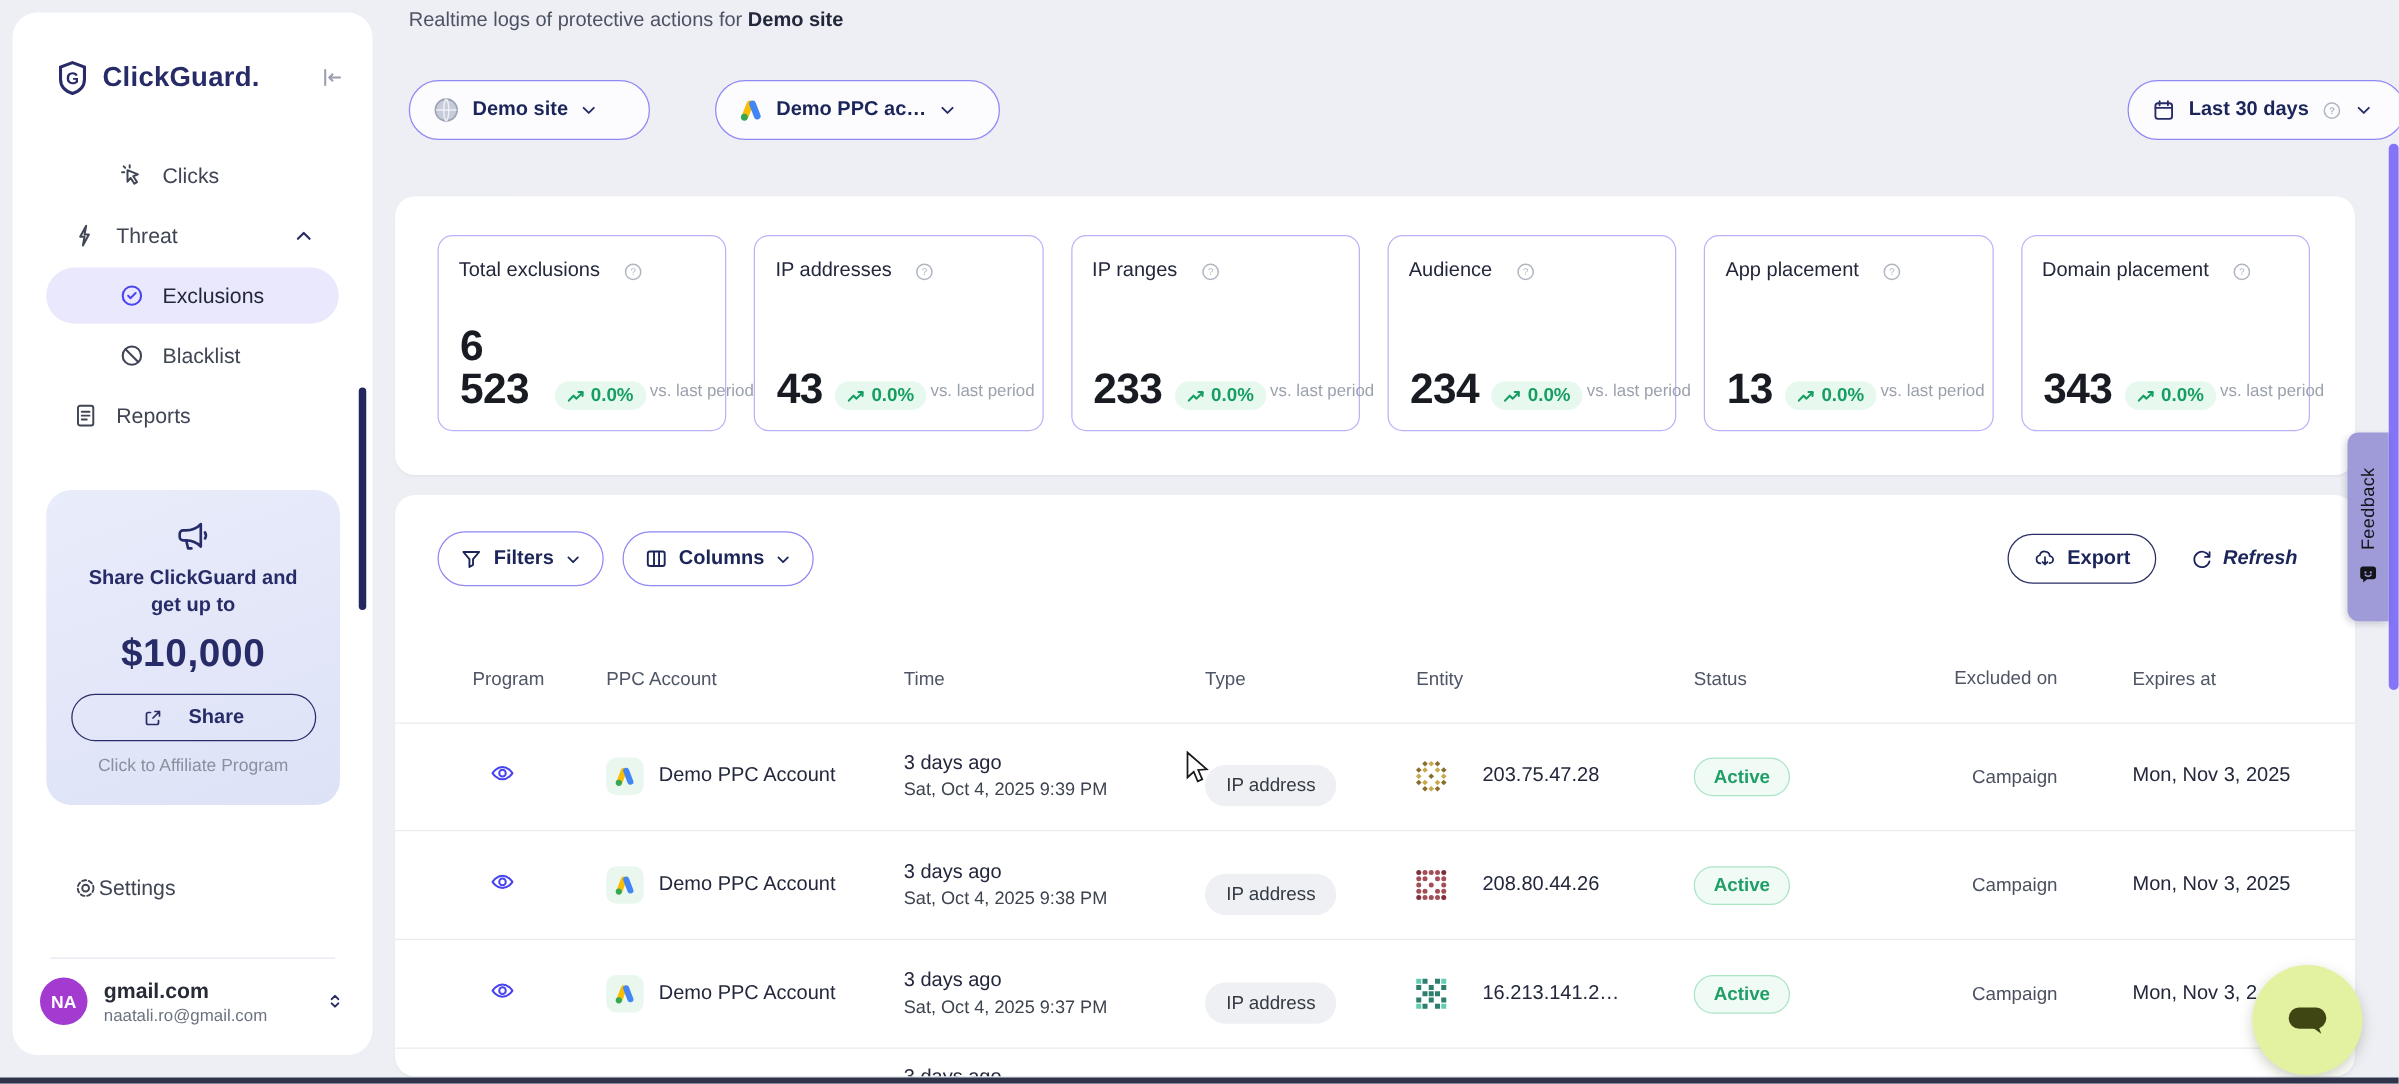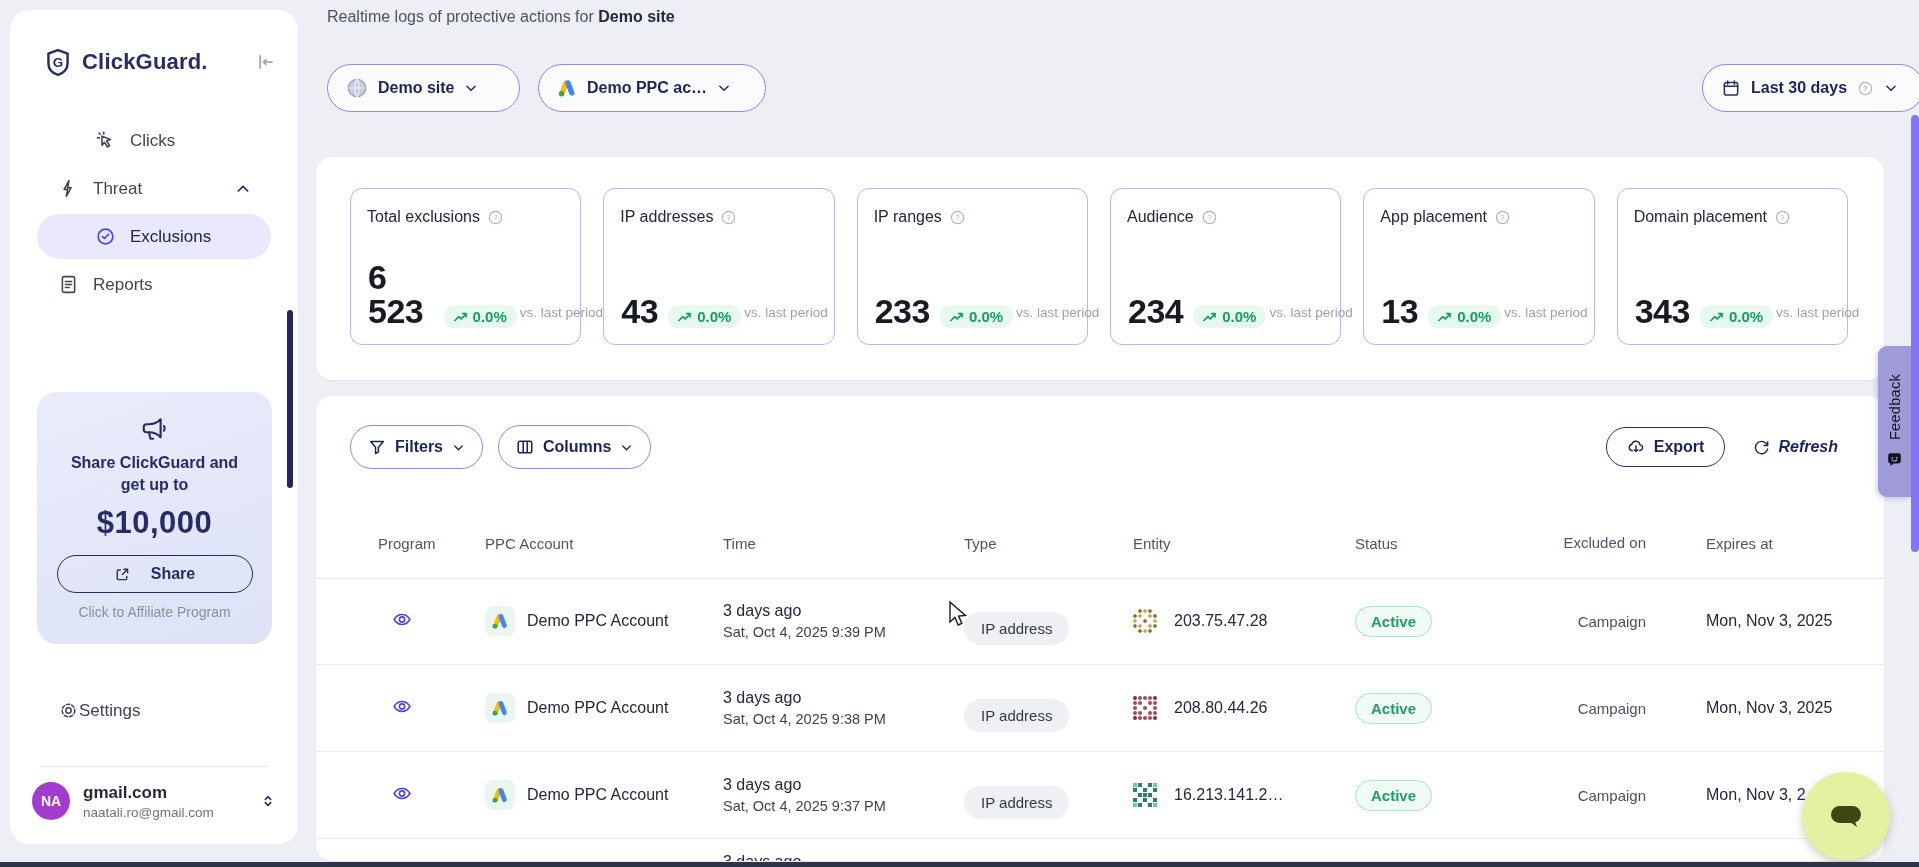--- a/index.html
+++ b/index.html
@@ -51,33 +51,33 @@
   .account-caret{width:16px;height:16px;color:#272c68;}
   
   .subtitle{position:absolute;left:327px;top:8px;font-size:16px;color:#4d5263;}
   .subtitle b{color:#23273b;font-weight:700;}
   .pill-btn{position:absolute;top:64px;height:48px;box-sizing:border-box;
     display:flex;align-items:center;gap:10px;padding:0 18px;
     border:1px solid #8f88f6;border-radius:24px;background:#fcfcfe;
     color:#1b2559;font-size:16px;font-weight:600;cursor:pointer;}
   .pill-btn .chev{width:14px;height:14px;color:#272c68;}
   .pill-site{left:327px;width:193px;}
-  .pill-ppc{left:538px;width:228px;}
+  .pill-ppc{left:572px;width:228px;}
   .pill-range{left:1702px;width:222px;}
   .globe-ico{width:22px;height:22px;}
   .gads-ico{width:20px;height:20px;}
   .cal-ico{width:20px;height:20px;color:#272c68;}
   .help-ico{width:17px;height:17px;color:#b0b5c0;}
   
   .stats-panel{position:absolute;left:316px;top:157px;width:1568px;height:223px;background:#fff;
     border-radius:16px;box-shadow:0 1px 2px rgba(30,35,60,.04);
     display:flex;gap:22px;padding:31px 36px 35px 34px;box-sizing:border-box;}
   .stat-card{flex:1;border:1px solid #b9b3fb;border-radius:12px;position:relative;
     padding:19px 16px;box-sizing:border-box;background:#fff;}
-  .stat-label-row{display:flex;align-items:center;gap:7px;font-size:16px;color:#23273b;}
+  .stat-label-row{display:flex;align-items:center;gap:18px;font-size:16px;color:#23273b;}
   .stat-value-row{position:absolute;left:17px;right:10px;bottom:16px;display:flex;align-items:flex-end;gap:10px;}
   .stat-value{font-size:34px;font-weight:700;color:#181b22;letter-spacing:-.5px;line-height:1;}
   .stat-side{display:flex;align-items:flex-start;gap:3px;min-width:0;}
   .delta-pill{display:inline-flex;align-items:center;gap:5px;background:#e7f9ee;border-radius:999px;
     padding:3px 10px;color:#169d62;font-size:15px;font-weight:600;}
   .delta-pill svg{width:14px;height:12px;}
   .stat-caption{font-size:13.5px;color:#9ba1ac;white-space:nowrap;}
   
   .table-panel{position:absolute;left:316px;top:396px;width:1568px;height:465px;background:#fff;
     border-radius:16px;box-shadow:0 1px 2px rgba(30,35,60,.04);overflow:hidden;}
@@ -106,21 +106,21 @@
   .eye-btn{margin-left:13px;width:26px;height:20px;color:#4643ef;background:none;border:none;cursor:pointer;padding:0;}
   .eye-btn svg{width:22px;height:19px;}
   .acct-cell{display:flex;align-items:center;gap:12px;font-size:16px;font-weight:500;color:#23273b;}
   .acct-ico-box{width:30px;height:30px;border-radius:8px;background:#e9f7ef;display:flex;
     align-items:center;justify-content:center;}
   .acct-ico-box svg{width:18px;height:18px;}
   .time-rel{font-size:16px;font-weight:500;color:#23273b;}
   .time-abs{font-size:14.5px;color:#3d434e;margin-top:4px;}
   .type-pill{display:inline-block;background:#eef0f3;border-radius:17px;padding:8px 17px;
     font-size:15px;color:#343a43;margin-top:15px;}
-  .entity-cell{display:flex;align-items:center;gap:17px;font-size:16px;font-weight:500;color:#23273b;}
+  .entity-cell{display:flex;align-items:center;gap:29px;font-size:16px;font-weight:500;color:#23273b;}
   .identicon{width:24px;height:24px;gap:1px;flex:none;}
   .identicon i{display:block;}
   .status-pill{display:inline-block;border:1px solid #abe3c5;background:#f0fbf5;border-radius:16px;
     padding:6px 15px;font-size:15px;font-weight:600;color:#1f9e66;}
   .excl-cell{text-align:right;font-size:15px;color:#4b5160;}
   .exp-cell{padding-left:60px;font-size:16px;color:#23273b;white-space:nowrap;}
   
   .feedback-tab{position:absolute;right:8px;top:346px;width:33px;height:151px;background:#9f9bd9;
     border-radius:9px 0 0 9px;display:flex;flex-direction:column;align-items:center;
     justify-content:center;gap:9px;cursor:pointer;box-shadow:-2px 2px 5px rgba(40,40,80,.18);}
@@ -170,20 +170,27 @@
         <path d="M5 15l7-7 7 7"></path>
       </svg>
     </div>
     <div class="nav-item lvl1 active">
       <svg class="nav-ico" viewBox="0 0 24 24" fill="none" stroke="currentColor" stroke-width="1.9" stroke-linecap="round" stroke-linejoin="round">
         <circle cx="12" cy="12" r="8.4"></circle>
         <path d="M8.6 12.1l2.2 2.2 4.6-4.7"></path>
       </svg>
       <span class="nav-label">Exclusions</span>
     </div>
+    <div class="nav-item lvl1">
+      <svg class="nav-ico" viewBox="0 0 24 24" fill="none" stroke="currentColor" stroke-width="1.9" stroke-linecap="round">
+        <circle cx="12" cy="12" r="8.4"></circle>
+          <path d="M6.2 6.2l11.6 11.6"></path>
+      </svg>
+      <span class="nav-label">Blacklist</span>
+    </div>
     <div class="nav-item">
       <svg class="nav-ico" viewBox="0 0 24 24" fill="none" stroke="currentColor" stroke-width="1.8" stroke-linecap="round" stroke-linejoin="round">
         <rect x="5" y="3" width="14" height="18" rx="2"></rect>
         <path d="M8.5 8.5h7M8.5 12h7M8.5 15.5h4.5"></path>
       </svg>
       <span class="nav-label">Reports</span>
     </div>
     <div class="side-scrollbar"></div>
   </nav>
 

